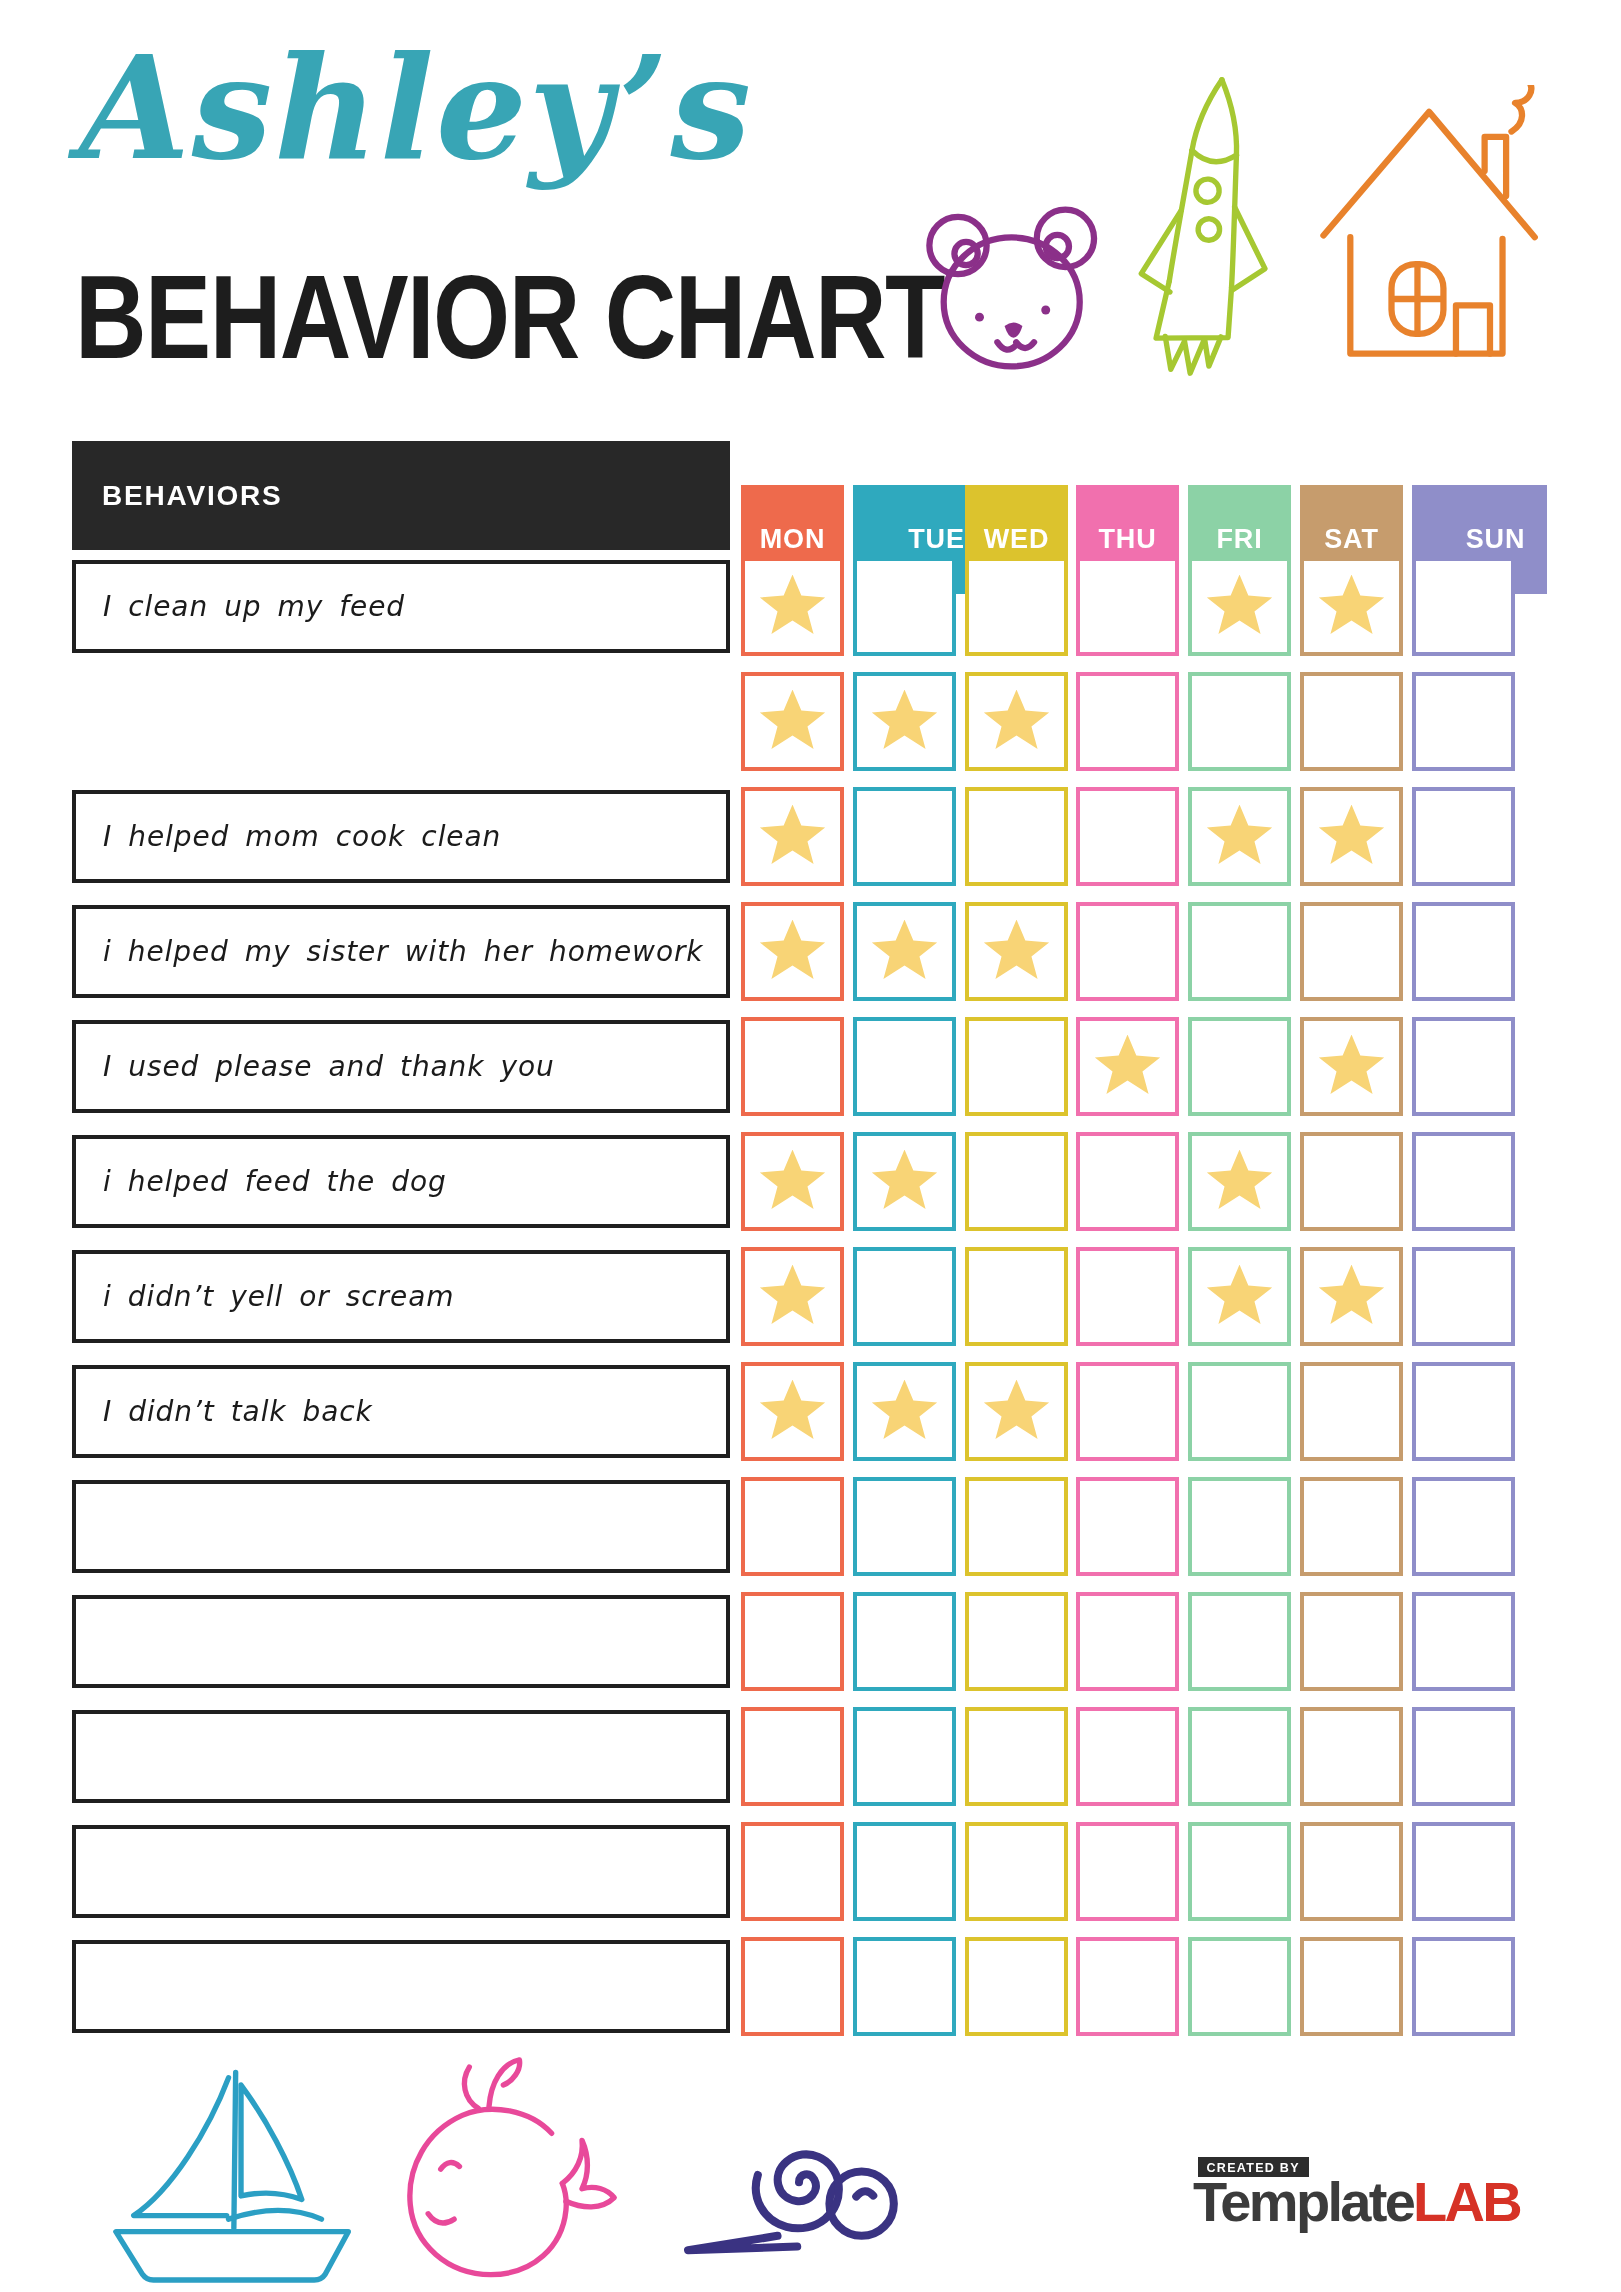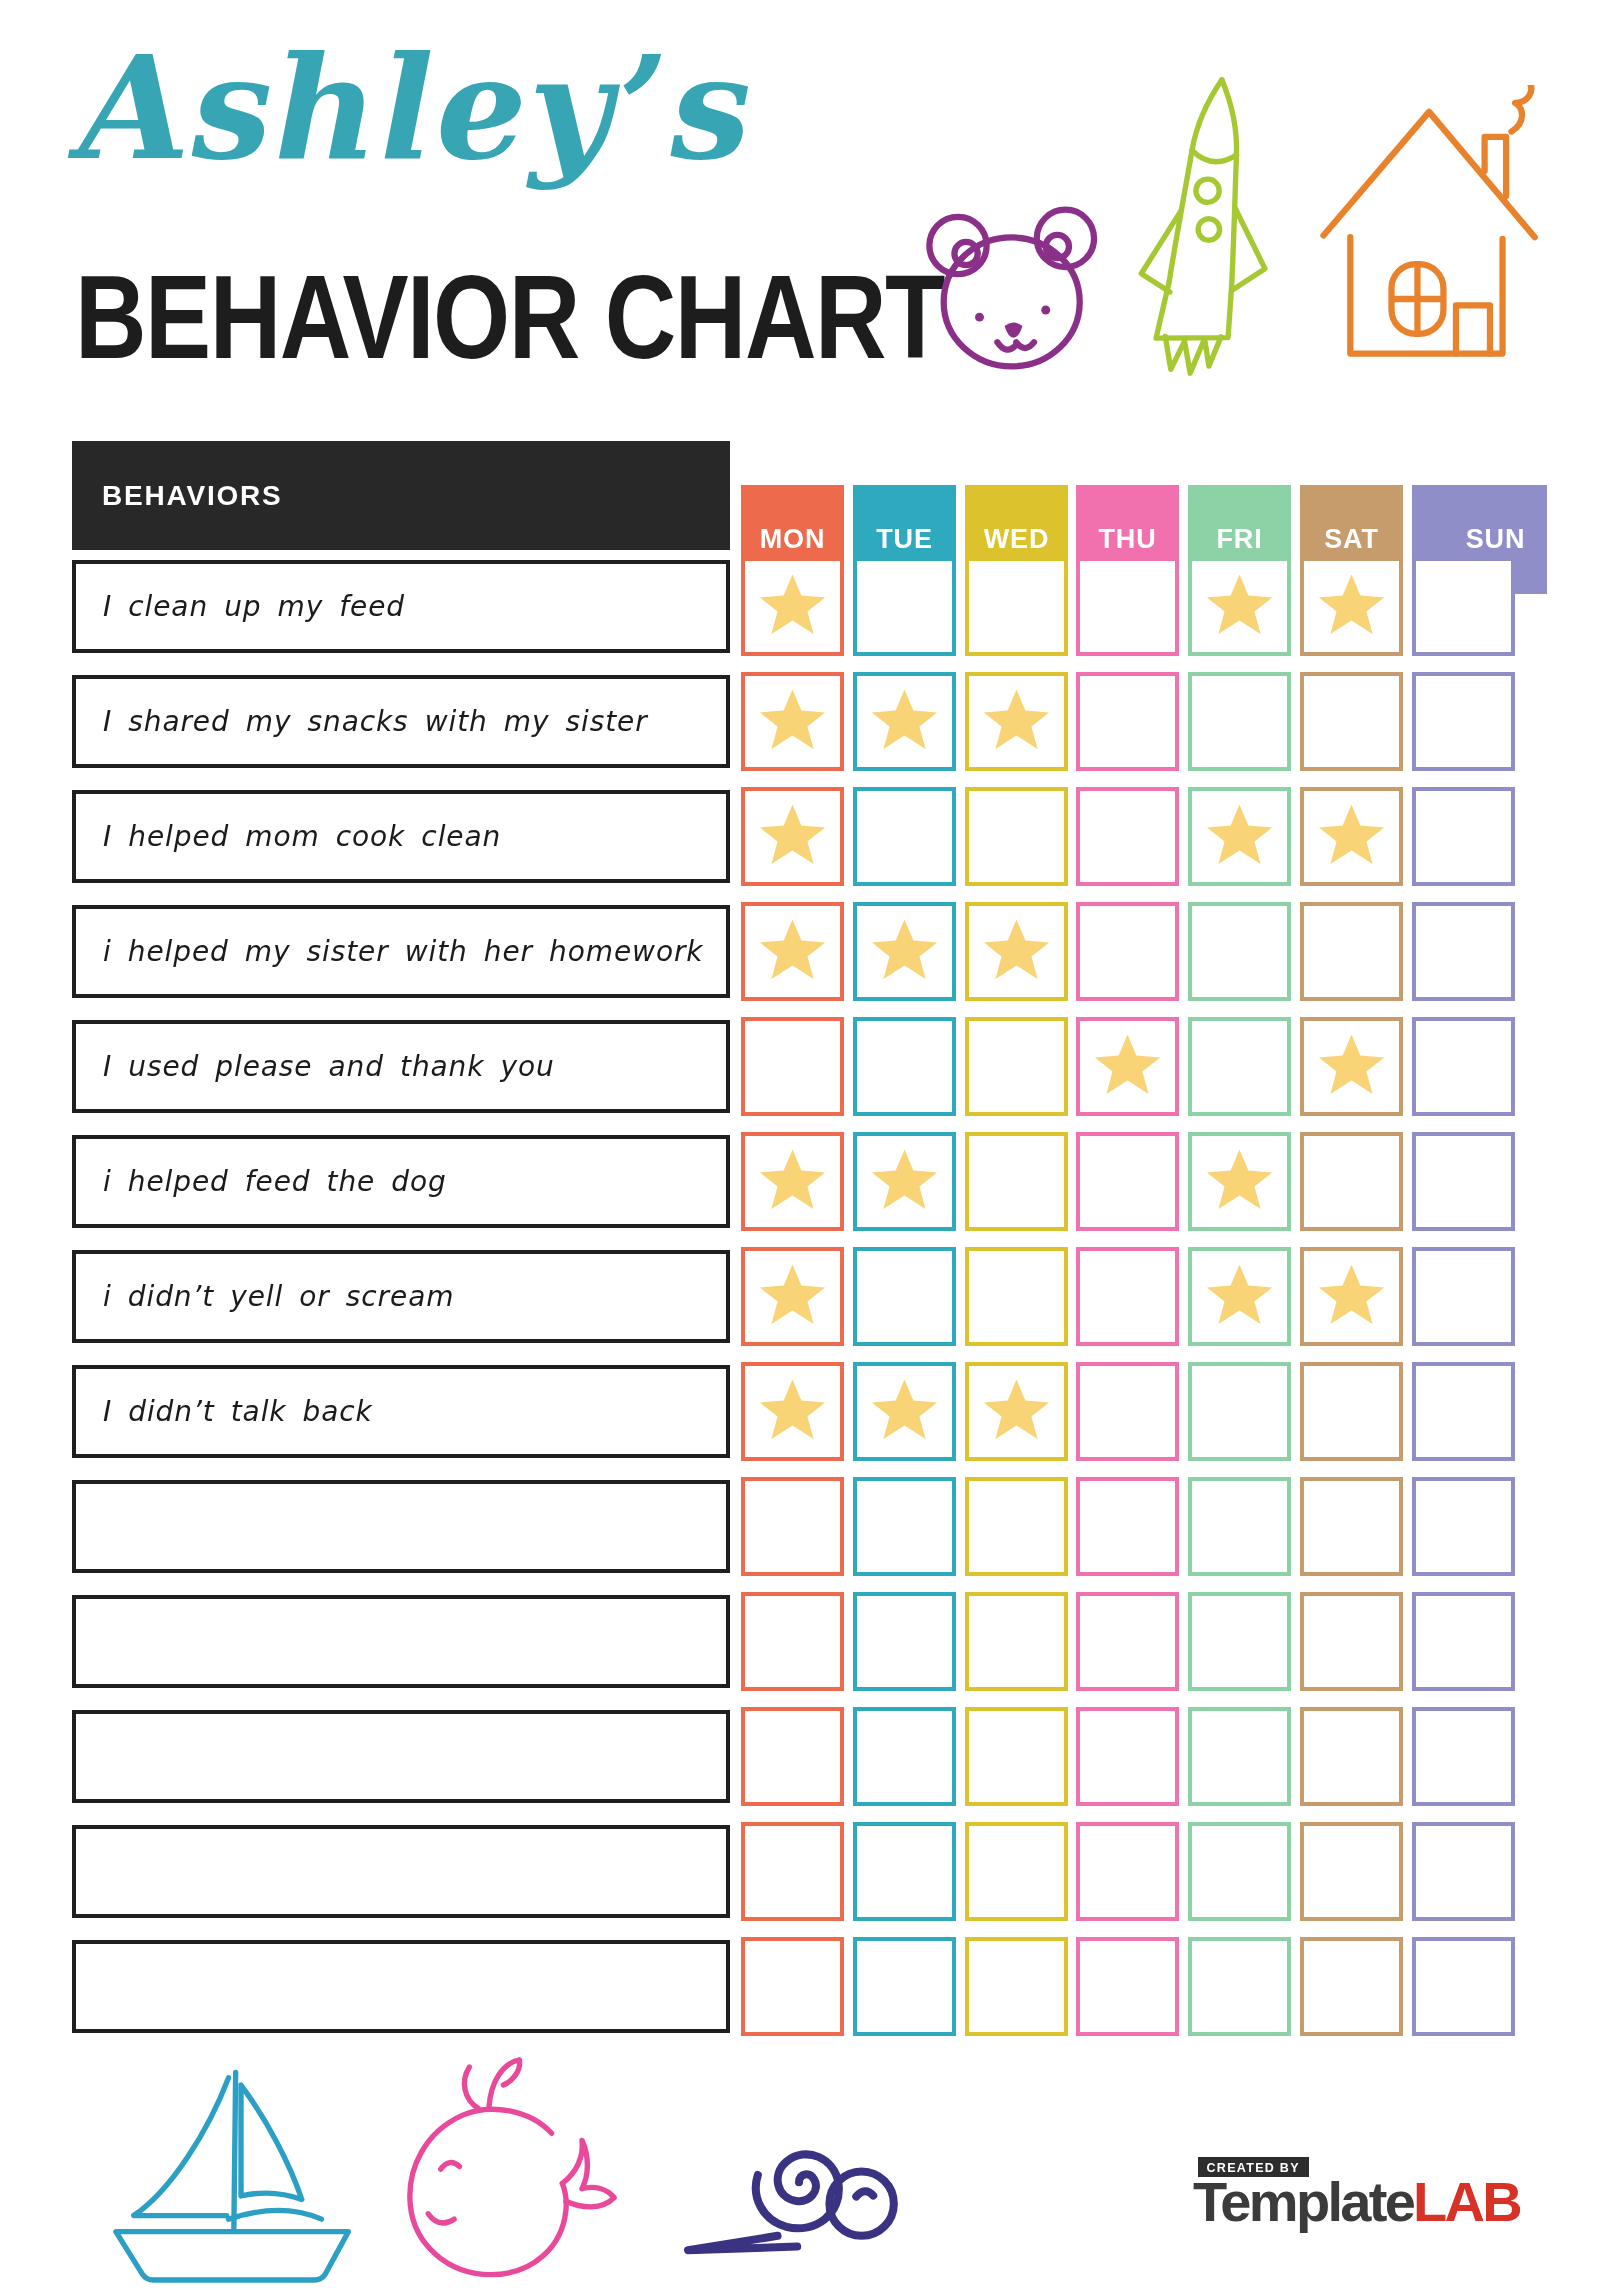--- a/index.html
+++ b/index.html
@@ -103,21 +103,21 @@
       <rect x="92" y="200" width="58" height="78" rx="27"></rect>
       <path d="M121,202 L121,276 M94,239 L148,239"></path>
       <path d="M164,300 L164,246 L202,246 L202,300"></path>
     </svg>
   </div>
 
   <div class="table-header">
     <div class="behaviors-box">BEHAVIORS</div>
     <div>
         <div class="day-header" style="background: rgb(238, 106, 76); left: 741px;">MON</div>
-        <div class="day-header" style="background: rgb(47, 169, 190); left: 853px;">TUE</div>
+        <div class="day-header" style="background: rgb(47, 169, 190); left: 853px; padding-left: 32px;">TUE</div>
         <div class="day-header" style="background: rgb(220, 195, 45); left: 965px;">WED</div>
         <div class="day-header" style="background: rgb(241, 112, 174); left: 1076px;">THU</div>
         <div class="day-header" style="background: rgb(140, 210, 166); left: 1188px;">FRI</div>
         <div class="day-header" style="background: rgb(198, 156, 109); left: 1300px;">SAT</div>
         <div class="day-header" style="background: rgb(143, 142, 201); left: 1412px; padding-left: 32px;">SUN</div>
       </div>
   </div>
 
   <div class="rows">
       <div class="row">
@@ -130,21 +130,20 @@
         <div class="cell" style="border-color: rgb(241, 112, 174); left: 1076px;"></div>
         <div class="cell" style="border-color: rgb(140, 210, 166); left: 1188px;">
           <div class="star"></div>
         </div>
         <div class="cell" style="border-color: rgb(198, 156, 109); left: 1300px;">
           <div class="star"></div>
         </div>
         <div class="cell" style="border-color: rgb(143, 142, 201); left: 1412px;"></div>
       </div>
       <div class="row">
-        <div class="behavior-box">I shared my snacks with my sister</div>
         <div class="cell" style="border-color: rgb(238, 106, 76); left: 741px;">
           <div class="star"></div>
         </div>
         <div class="cell" style="border-color: rgb(47, 169, 190); left: 853px;">
           <div class="star"></div>
         </div>
         <div class="cell" style="border-color: rgb(220, 195, 45); left: 965px;">
           <div class="star"></div>
         </div>
         <div class="cell" style="border-color: rgb(241, 112, 174); left: 1076px;"></div>

